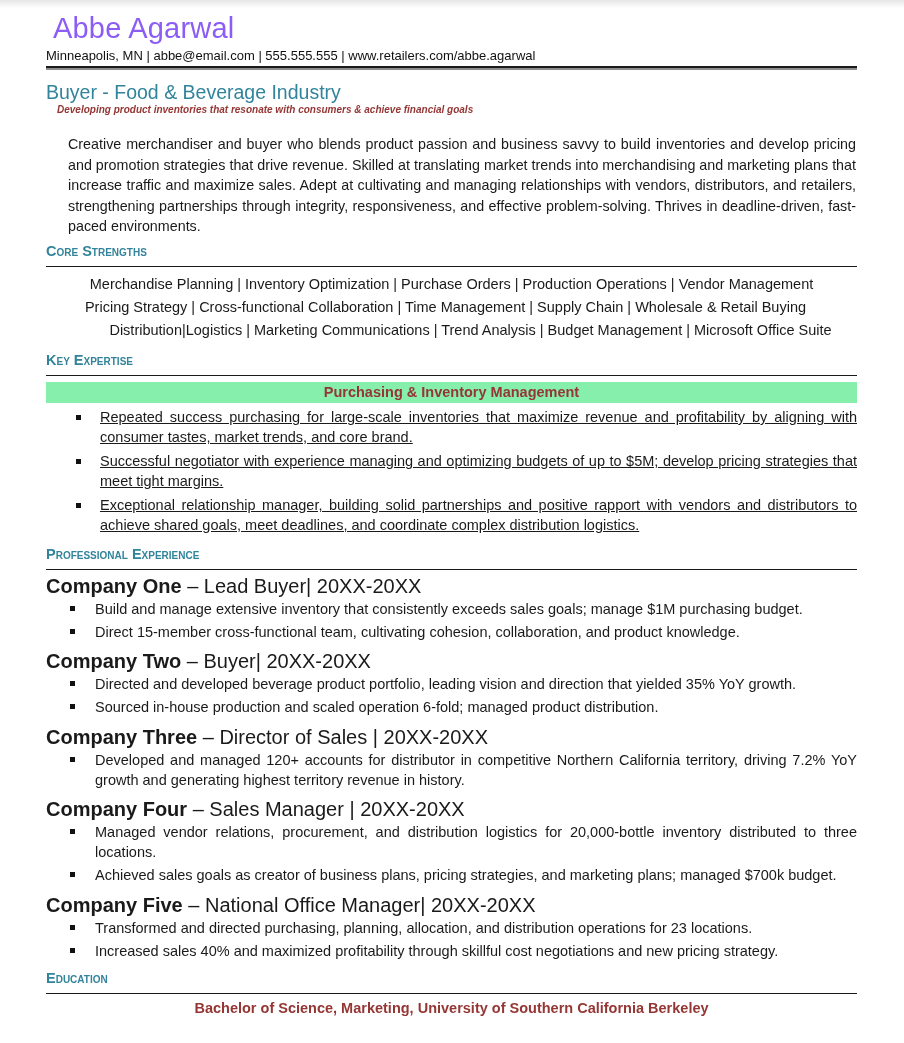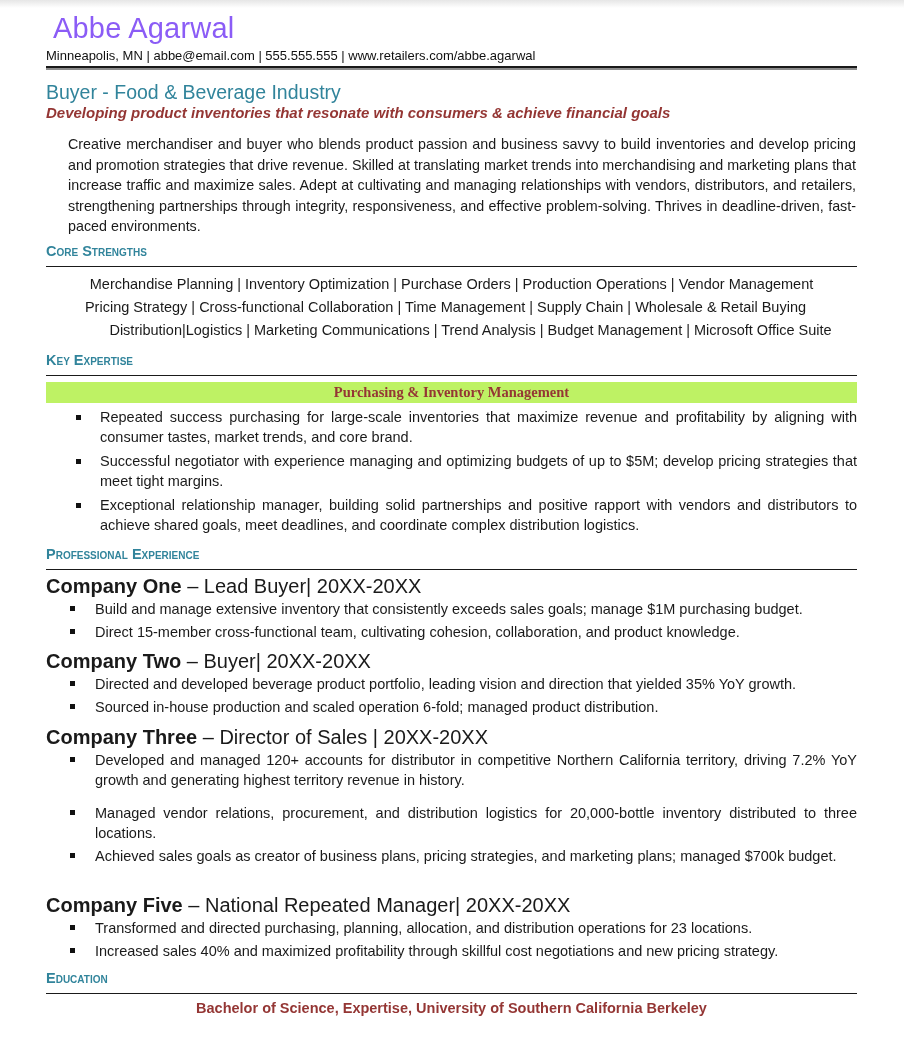--- a/index.html
+++ b/index.html
@@ -28,46 +28,46 @@
     }
     .header-rule {
       position: absolute; top: 66px; left: 0; width: 811px; height: 4px;
       border-top: 2px solid #1a1a1a; background: #8c8c8c; box-sizing: border-box;
     }
     .headline {
       position: absolute; top: 81px; left: 0;
       font-size: 19.5px; color: #31849b; white-space: nowrap;
     }
     .subheadline {
-      position: absolute; top: 104px; left: 0;
-      font-size: 15px; color: #943634; font-style: italic; font-weight: bold; white-space: nowrap; text-align: right;
+      position: absolute; top: 104px; left: 11px;
+      font-size: 10px; color: #943634; font-style: italic; font-weight: bold; white-space: nowrap; text-align: right;
     }
     .summary {
       position: absolute; top: 134px; left: 22px; width: 788px;
       font-size: 14.3px; line-height: 20.5px; text-align: justify; color: #1a1a1a;
     }
 
     .section-heading {
       position: absolute; left: 0; width: 811px;
       border-bottom: 1.5px solid #1a1a1a;
       font-size: 14.5px; font-weight: bold; color: #31849b;
       font-variant: small-caps; padding-bottom: 5px; height: 18px;
     }
     .strengths {
       position: absolute; top: 273px; left: 0; width: 811px;
       font-size: 14.5px; line-height: 23px; text-align: center; color: #1a1a1a;
     }
     .strengths div { white-space: nowrap; }
 
     .expertise-bar {
       position: absolute; top: 382px; left: 0; width: 811px; height: 21px;
-      background: #bef264; text-align: center;
-      font-size: 14.5px; font-weight: bold; color: #943634; line-height: 21px; font-family: Liberation Serif, serif;
+      background: #86efac; text-align: center;
+      font-size: 14.5px; font-weight: bold; color: #943634; line-height: 21px;
     }
-    .bullets { position: absolute; left: 0; width: 811px; margin: 0; padding: 0; list-style: none; }
+    .bullets { position: absolute; left: 0; width: 811px; margin: 0; padding: 0; list-style: none; text-decoration: underline; }
     .bullets li {
       position: relative; font-size: 14.5px; line-height: 19.5px; text-align: justify;
     }
     .bullets li .sq {
       position: absolute; width: 5px; height: 5px; background: #111; top: 7px;
     }
     .exp-bullets li { padding-left: 54px; margin-bottom: 5px; }
     .exp-bullets li .sq { left: 30px; }
 
     .job { position: absolute; left: 0; width: 811px; }
@@ -132,30 +132,31 @@
   </div>
 
   <div class="job" style="top:728px;">
     <div class="job-title-line"><span class="company">Company Three</span><span> – Director of Sales | 20XX-20XX</span></div>
     <ul>
       <li><span class="sq"></span><span>Developed and managed 120+ accounts for distributor in competitive Northern California territory, driving 7.2% YoY growth and generating highest territory revenue in history.</span></li>
     </ul>
   </div>
 
   <div class="job" style="top:800px;">
+    <div class="job-title-line"><span class="company">Company Four</span><span> – Sales Manager | 20XX-20XX</span></div>
     <ul>
       <li><span class="sq"></span><span>Managed vendor relations, procurement, and distribution logistics for 20,000-bottle inventory distributed to three locations.</span></li>
       <li><span class="sq"></span><span>Achieved sales goals as creator of business plans, pricing strategies, and marketing plans; managed $700k budget.</span></li>
     </ul>
   </div>
 
   <div class="job" style="top:896px;">
-    <div class="job-title-line"><span class="company">Company Five</span><span> – National Repeated Manager| 20XX-20XX</span></div>
+    <div class="job-title-line"><span class="company">Company Five</span><span> – National Office Manager| 20XX-20XX</span></div>
     <ul>
       <li><span class="sq"></span><span>Transformed and directed purchasing, planning, allocation, and distribution operations for 23 locations.</span></li>
       <li><span class="sq"></span><span>Increased sales 40% and maximized profitability through skillful cost negotiations and new pricing strategy.</span></li>
     </ul>
   </div>
 
   <div class="section-heading" style="top:970px;">Education</div>
-  <div class="degree">Bachelor of Science, Expertise, University of Southern California Berkeley</div>
+  <div class="degree">Bachelor of Science, Marketing, University of Southern California Berkeley</div>
 
 </div>
 
 </body></html>

